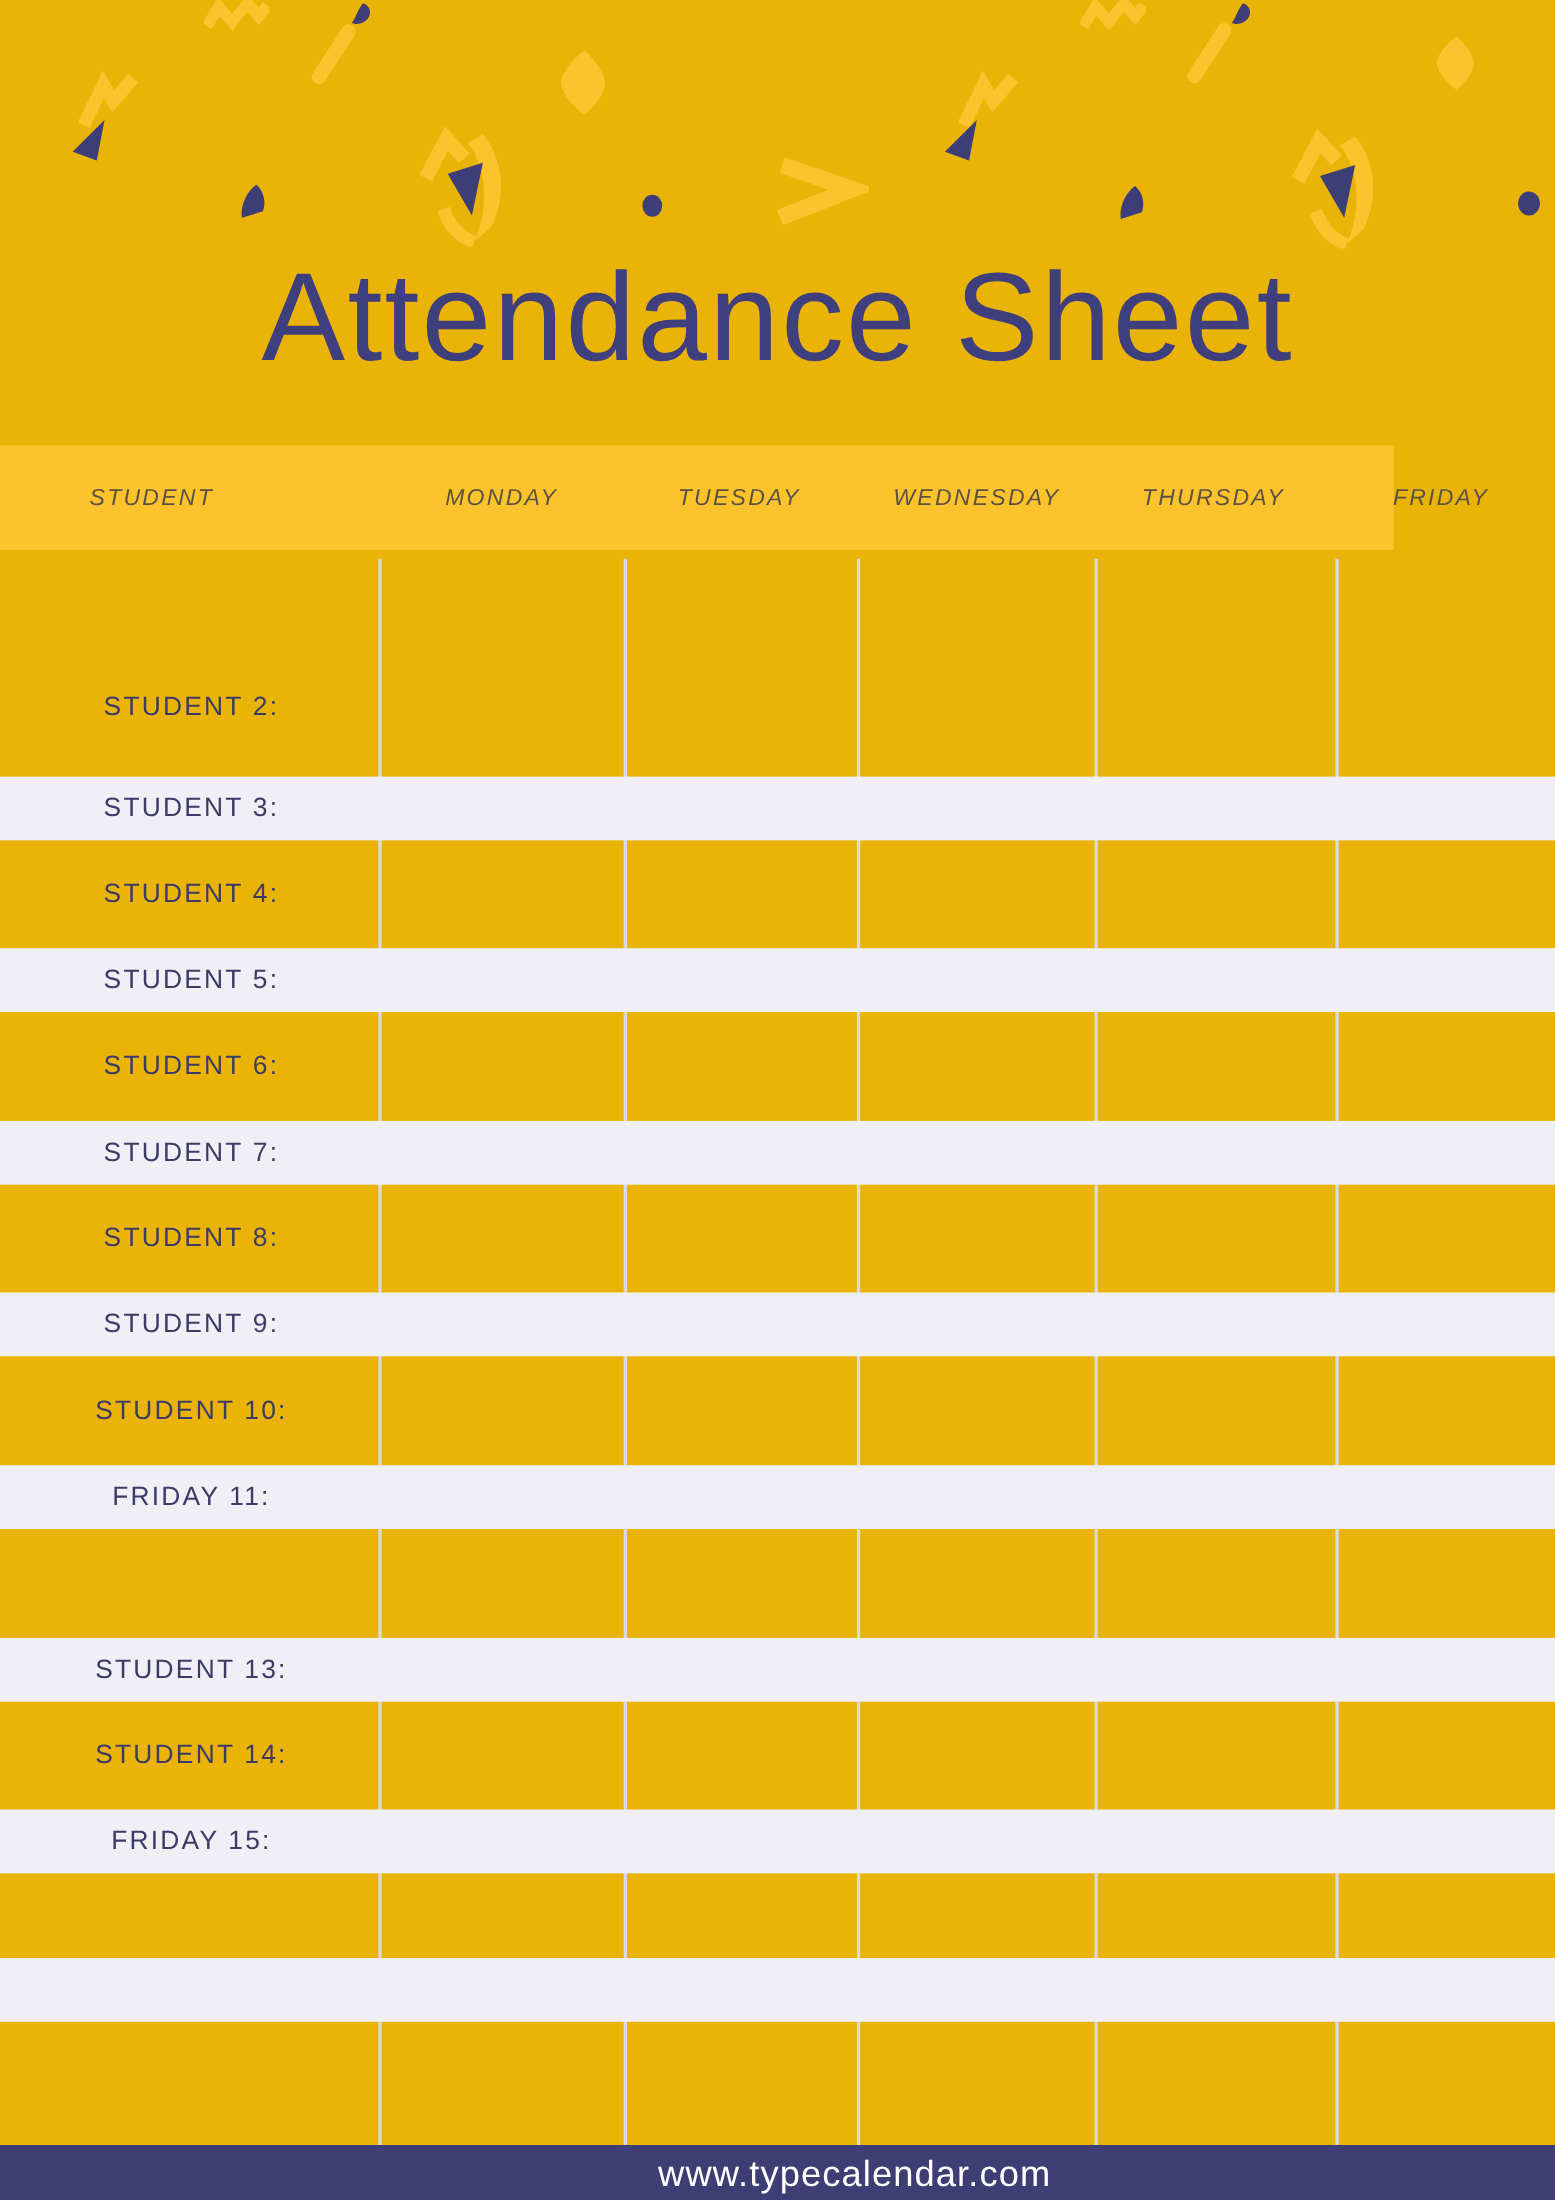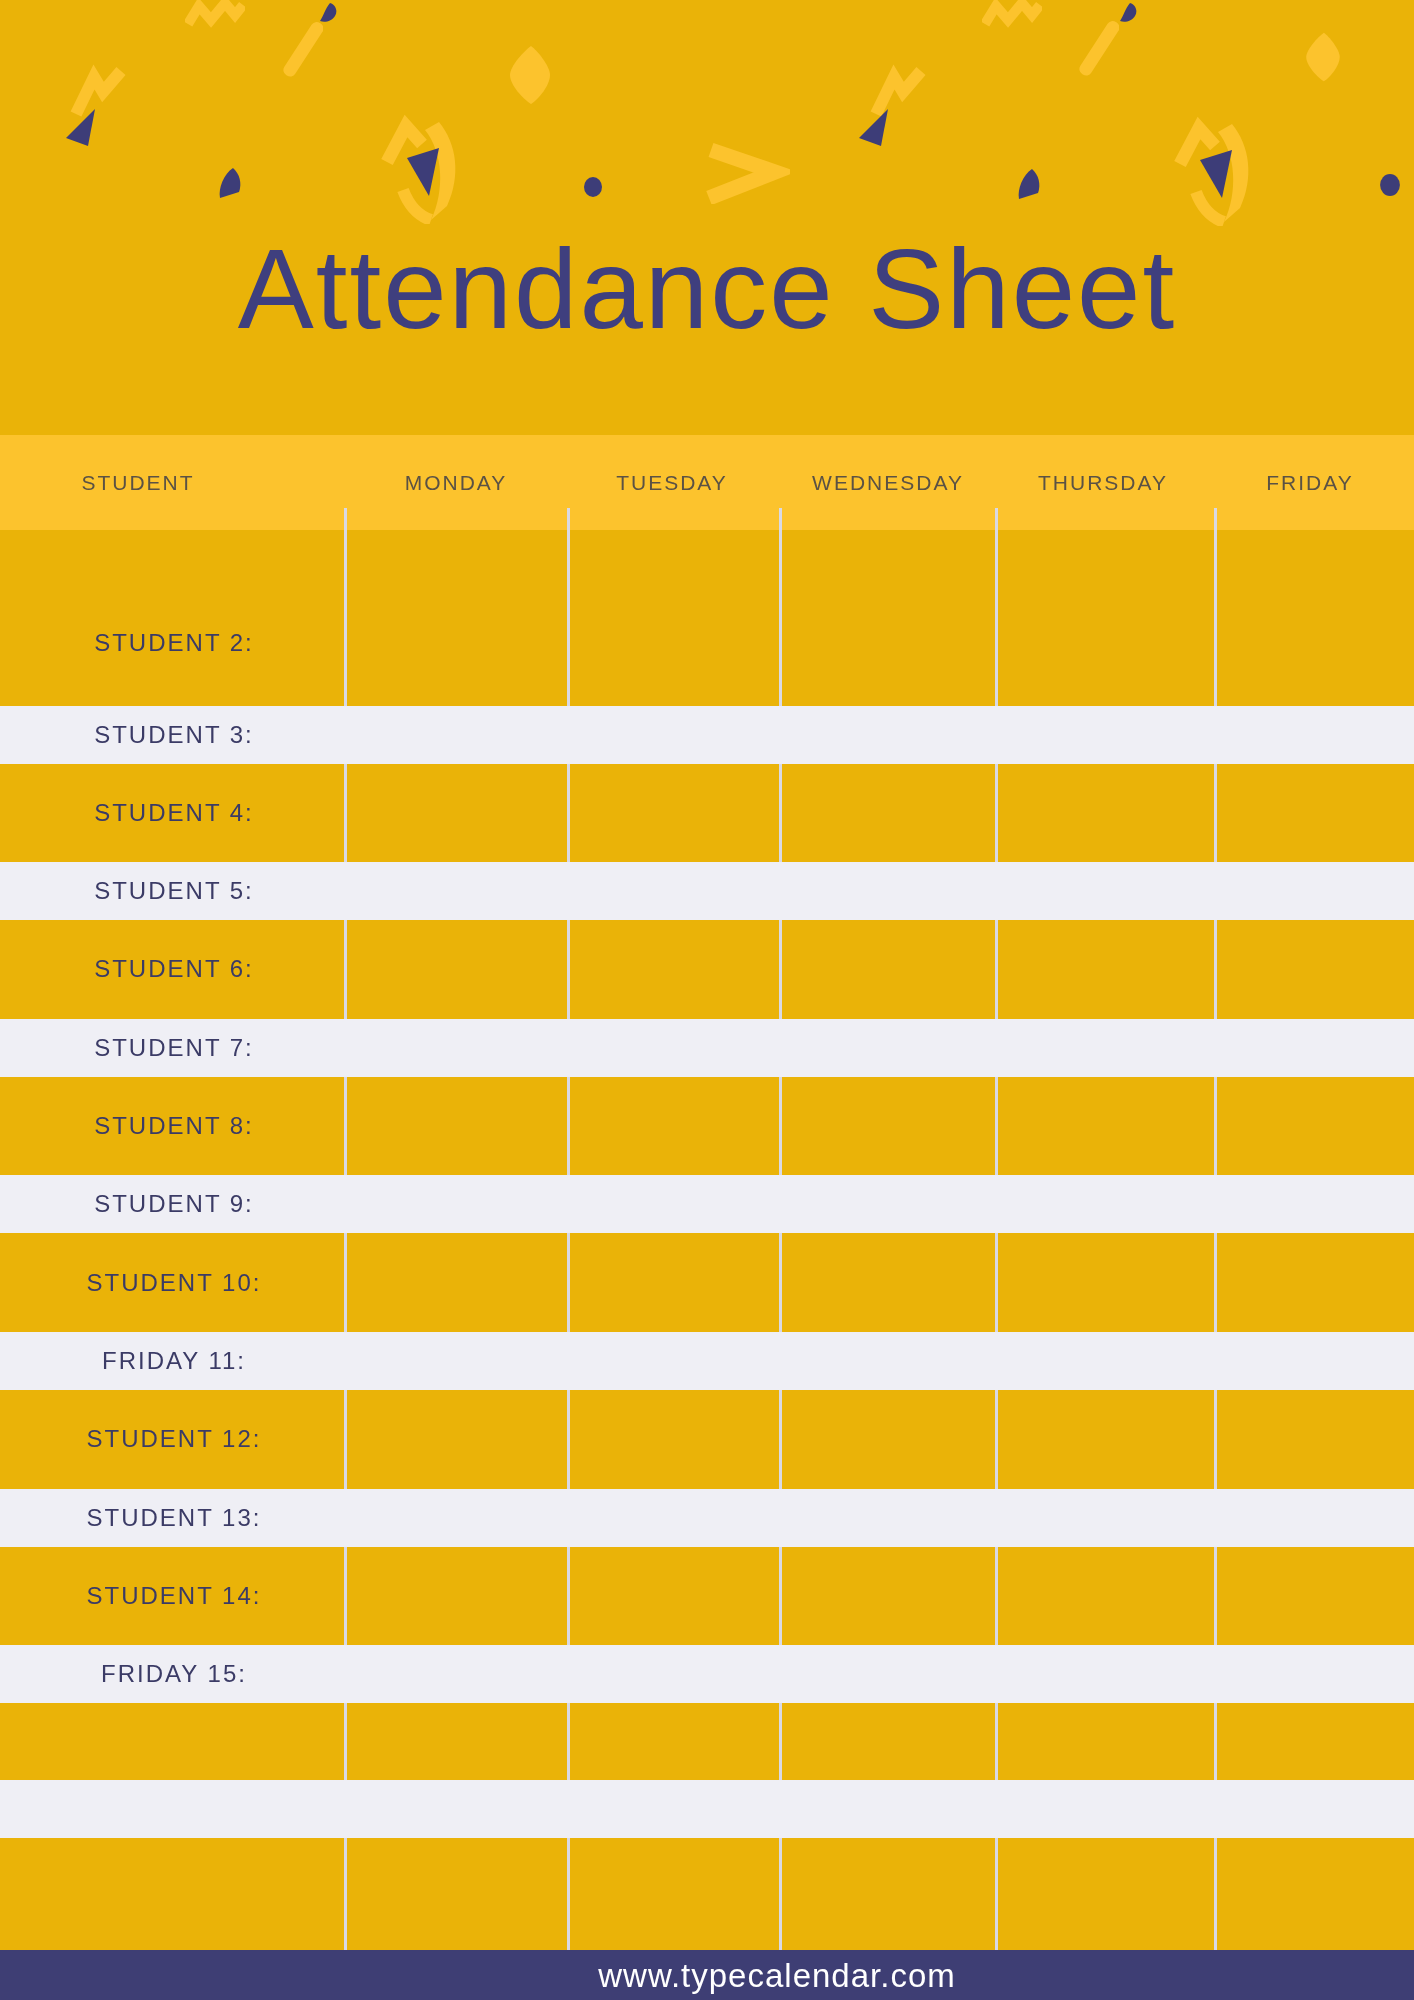--- a/index.html
+++ b/index.html
@@ -17,22 +17,23 @@
     margin:0;
     text-align:center;
     font-size:114px;
     font-weight:normal;
     letter-spacing:2px;
     color:#3f3f7e;
     line-height:1.0;
   }
   .header-band{
     position:absolute;
-    left:0;top:435px;width:1414px;height:95px;
+    left:0;top:405px;width:1267px;height:95px;
     background:#fcc32d;
+    font-style:italic;
   }
   .col-h{
     position:absolute;
     top:0;height:95px;line-height:95px;
     transform:translateX(-50%);
     font-size:21px;
     letter-spacing:2px;
     color:#5b5244;
     white-space:nowrap;
   }
@@ -187,23 +188,20 @@
     </div>
   <div class="row shaded" style="top:1175px">
       <span class="row-label">STUDENT 9:</span>
     </div>
   <div class="row" style="top:1254px">
       <span class="row-label">STUDENT 10:</span>
     </div>
   <div class="row shaded" style="top:1332px">
       <span class="row-label">FRIDAY 11:</span>
     </div>
-  <div class="row" style="top:1410px">
-      <span class="row-label">STUDENT 12:</span>
-    </div>
   <div class="row shaded" style="top:1489px">
       <span class="row-label">STUDENT 13:</span>
     </div>
   <div class="row" style="top:1567px">
       <span class="row-label">STUDENT 14:</span>
     </div>
   <div class="row shaded" style="top:1645px">
       <span class="row-label">FRIDAY 15:</span>
     </div>
 

